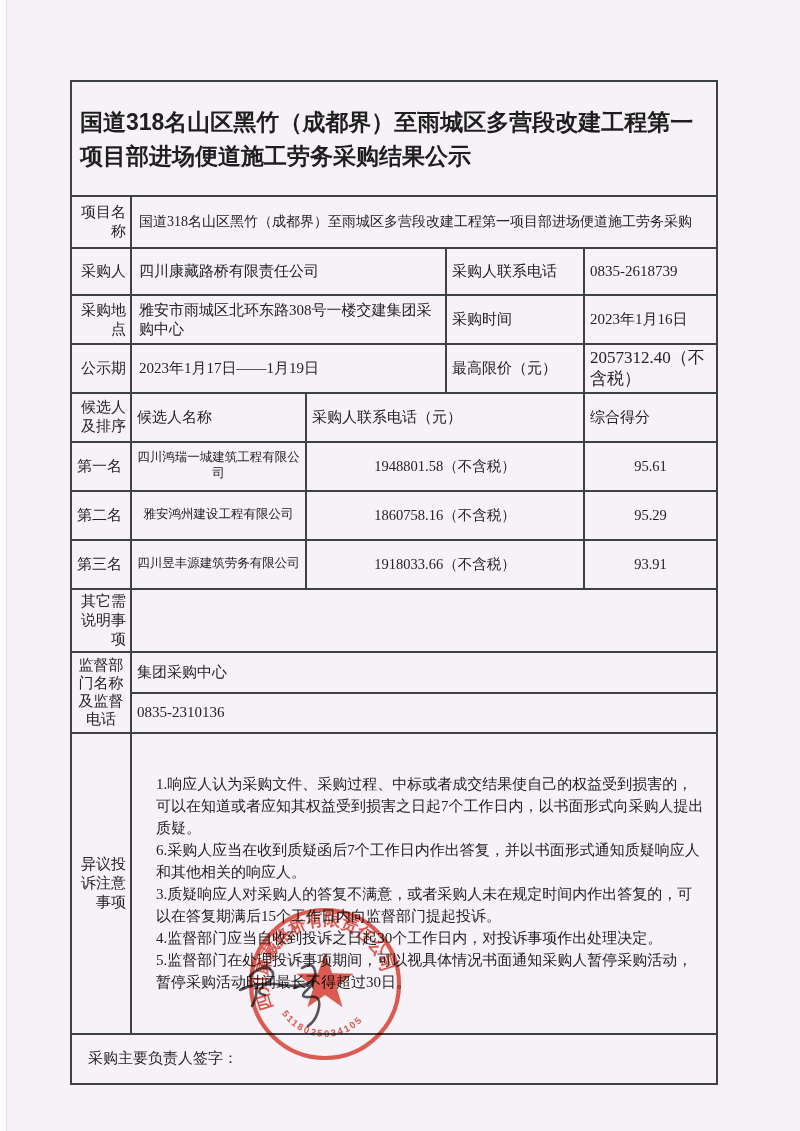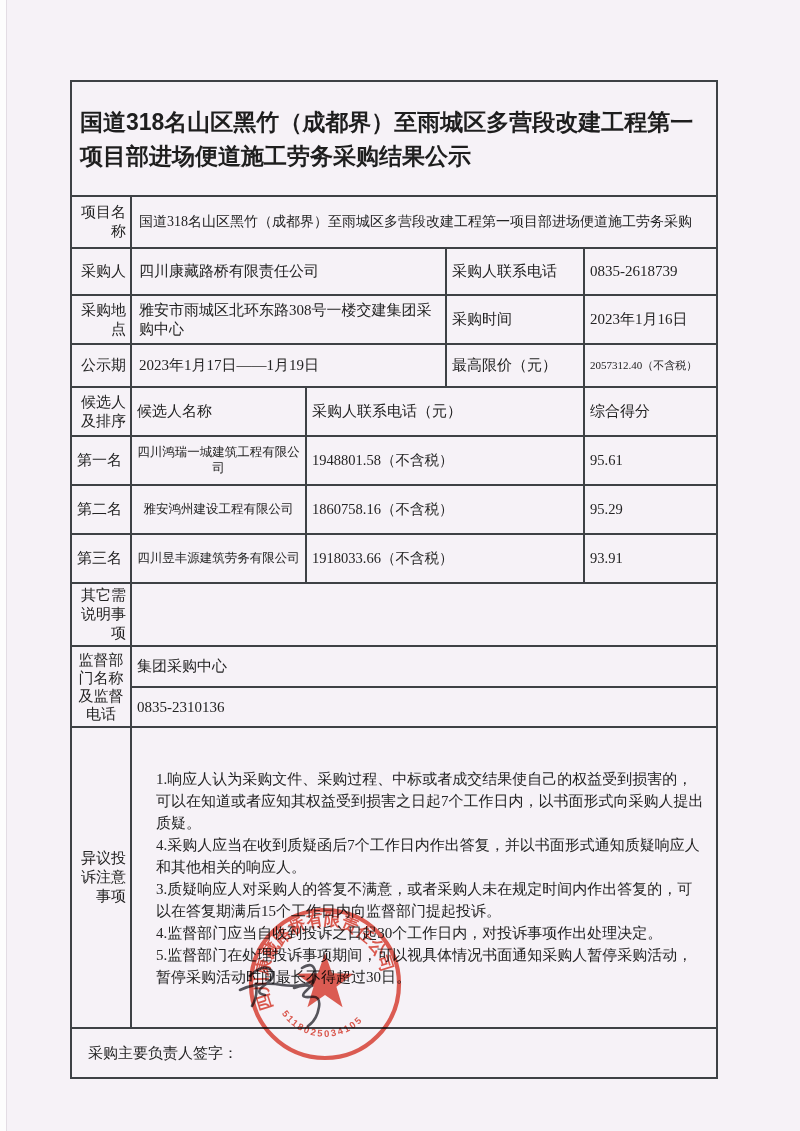--- a/index.html
+++ b/index.html
@@ -72,20 +72,21 @@
     white-space: nowrap;
     font-size: 14px;
     padding-left: 7px;
   }
   td.cand-name {
     text-align: center;
     font-size: 12.5px;
     padding: 2px 2px;
   }
   td.num {
+    text-align: center;
     font-size: 14.5px;
   }
   td.objection-cell {
     padding: 8px 12px 8px 24px;
     vertical-align: middle;
   }
   td.objection-cell p {
     margin: 0;
     font-size: 15px;
     line-height: 22px;
@@ -149,21 +150,21 @@
     <td class="lbl" style="height:43px">采购地点</td>
     <td class="val" colspan="2">雅安市雨城区北环东路308号一楼交建集团采购中心</td>
     <td class="ctr">采购时间</td>
     <td class="ctr">2023年1月16日</td>
   </tr>
 
   <tr>
     <td class="lbl" style="height:37px">公示期</td>
     <td class="val" colspan="2">2023年1月17日——1月19日</td>
     <td class="ctr">最高限价（元）</td>
-    <td class="ctr" style="font-size:11px">2057312.40（不含税）</td>
+    <td class="ctr" style="font-size:17px">2057312.40（不含税）</td>
   </tr>
 
   <tr>
     <td class="lbl" style="height:43px">候选人及排序</td>
     <td class="ctr">候选人名称</td>
     <td class="ctr" colspan="2">采购人联系电话（元）</td>
     <td class="ctr">综合得分</td>
   </tr>
 
   <tr>
@@ -197,21 +198,21 @@
     <td class="ctr" colspan="4" style="height:35px">集团采购中心</td>
   </tr>
   <tr>
     <td class="ctr" colspan="4" style="height:34px">0835-2310136</td>
   </tr>
 
   <tr>
     <td class="lbl" style="height:295px">异议投诉注意事项</td>
     <td class="objection-cell" colspan="4">
       <p>1.响应人认为采购文件、采购过程、中标或者成交结果使自己的权益受到损害的，可以在知道或者应知其权益受到损害之日起7个工作日内，以书面形式向采购人提出质疑。</p>
-      <p>4.采购人应当在收到质疑函后7个工作日内作出答复，并以书面形式通知质疑响应人和其他相关的响应人。</p>
+      <p>6.采购人应当在收到质疑函后7个工作日内作出答复，并以书面形式通知质疑响应人和其他相关的响应人。</p>
       <p>3.质疑响应人对采购人的答复不满意，或者采购人未在规定时间内作出答复的，可以在答复期满后15个工作日内向监督部门提起投诉。</p>
       <p>4.监督部门应当自收到投诉之日起30个工作日内，对投诉事项作出处理决定。</p>
       <p>5.监督部门在处理投诉事项期间，可以视具体情况书面通知采购人暂停采购活动，暂停采购活动时间最长不得超过30日。</p>
     </td>
   </tr>
 
   <tr>
     <td class="sig-cell" colspan="5" style="height:44px">采购主要负责人签字：</td>
   </tr>
 </tbody>

